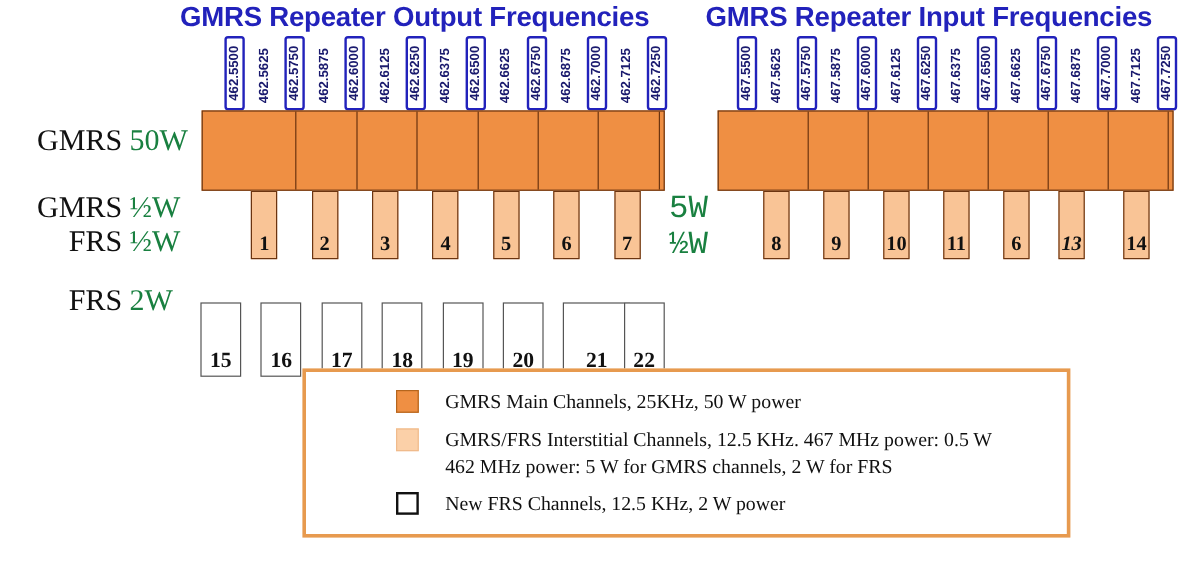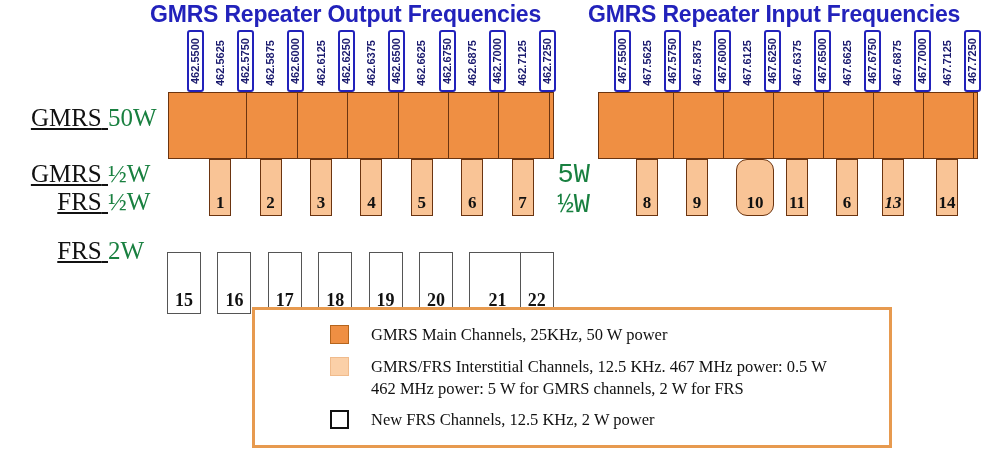--- a/index.html
+++ b/index.html
@@ -71,21 +71,21 @@
     font-family:"Liberation Serif", serif;
     font-size:18px;font-weight:700;color:#111;line-height:1;
     padding-bottom:4px;
   }
 
   
   .row-label{
     position:absolute;left:0;width:160px;
     text-align:right;white-space:nowrap;
     font-family:"Liberation Serif", serif;
-    font-size:25px;color:#111;text-decoration:underline;
+    font-size:25px;color:#111;
   }
   .row-label .pw{color:#198040;display:inline-block;width:52px;text-align:left;}
   #rl-0{top:104px;}
   #rl-1{top:160px;}
   #rl-2{top:188px;}
   #rl-3{top:237px;}
 
   
   .rlabel-right{
     position:absolute;text-align:right;white-space:nowrap;
@@ -247,21 +247,21 @@
       <div class="bar-div" style="left: 324px;"></div>
       <div class="bar-div" style="left: 374px;"></div>
     </div>
   <div class="inter-row">
       <div class="inter-col" style="left: 38px; width: 22px;">
         <span>8</span>
       </div>
       <div class="inter-col" style="left: 88px; width: 22px;">
         <span>9</span>
       </div>
-      <div class="inter-col" style="left: 138px; width: 38px; border-radius: 11px;">
+      <div class="inter-col" style="left: 138px; width: 22px;">
         <span>10</span>
       </div>
       <div class="inter-col" style="left: 188px; width: 22px;">
         <span>11</span>
       </div>
       <div class="inter-col" style="left: 238px; width: 22px;">
         <span>6</span>
       </div>
       <div class="inter-col" style="left: 284px; width: 22px; font-style: italic;">
         <span>13</span>

